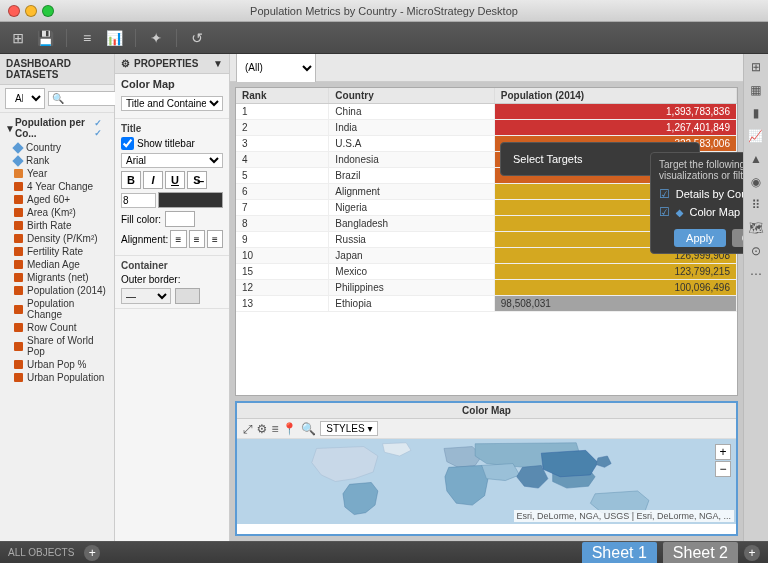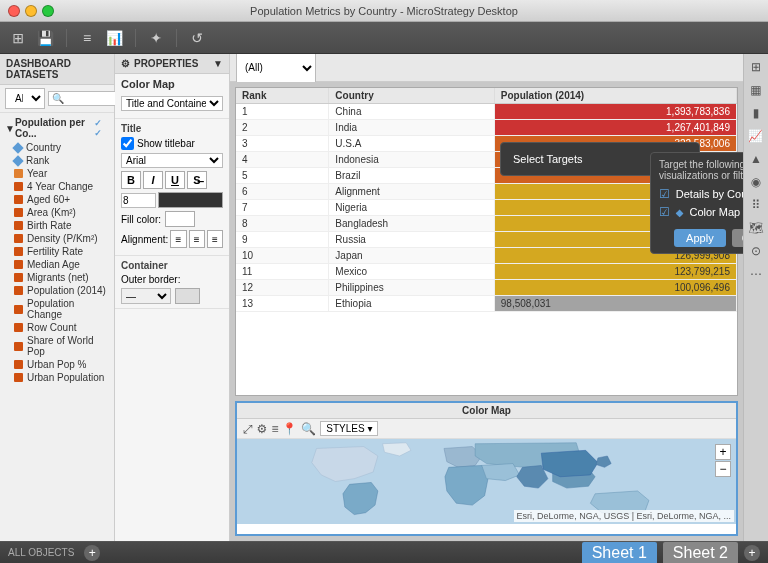--- a/index.html
+++ b/index.html
@@ -625,21 +625,21 @@
     <td>9</td>
     <td>Russia</td>
     <td style="background:#d4a820;color:#333;text-align:right;">142,467,651</td>
   </tr>
               <tr>
     <td>10</td>
     <td>Japan</td>
     <td style="background:#d4a820;color:#333;text-align:right;">126,999,908</td>
   </tr>
               <tr>
-    <td>11</td>
+    <td>15</td>
     <td>Mexico</td>
     <td style="background:#d4a820;color:#333;text-align:right;">123,799,215</td>
   </tr>
               <tr>
     <td>12</td>
     <td>Philippines</td>
     <td style="background:#d4a820;color:#333;text-align:right;">100,096,496</td>
   </tr>
               <tr>
     <td>13</td>

